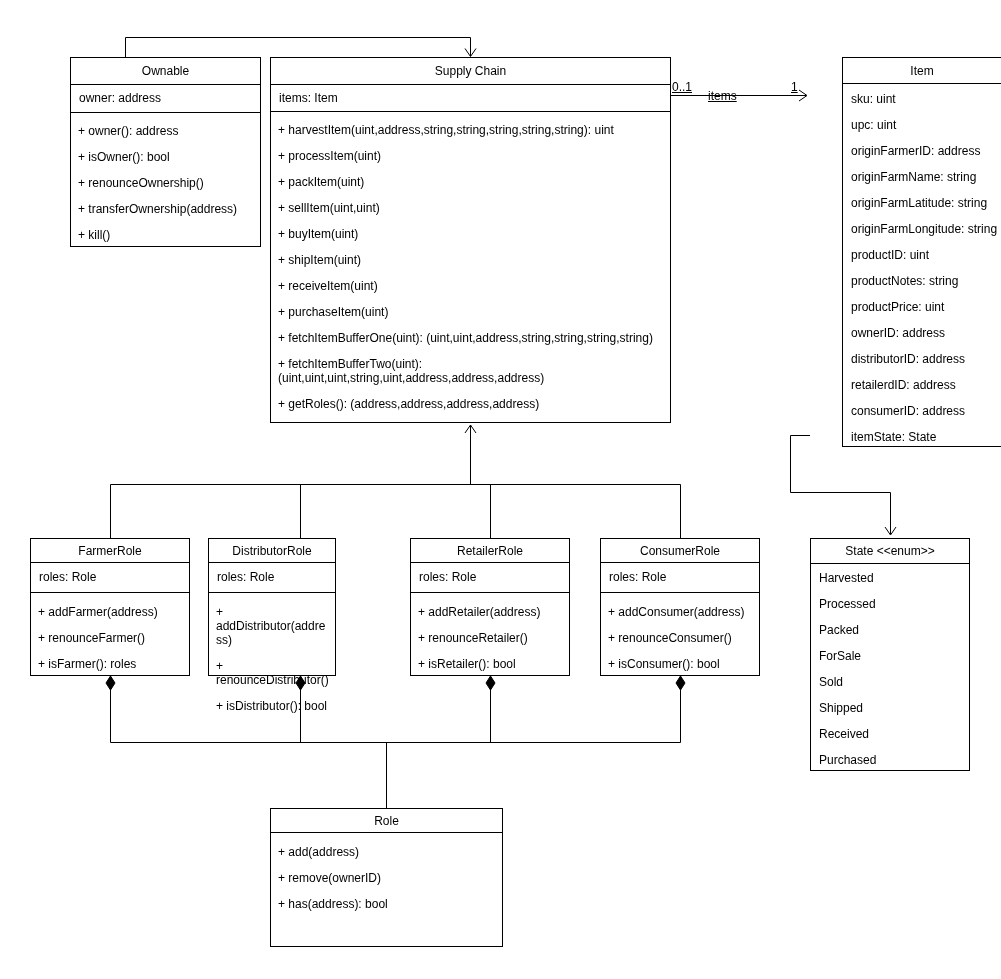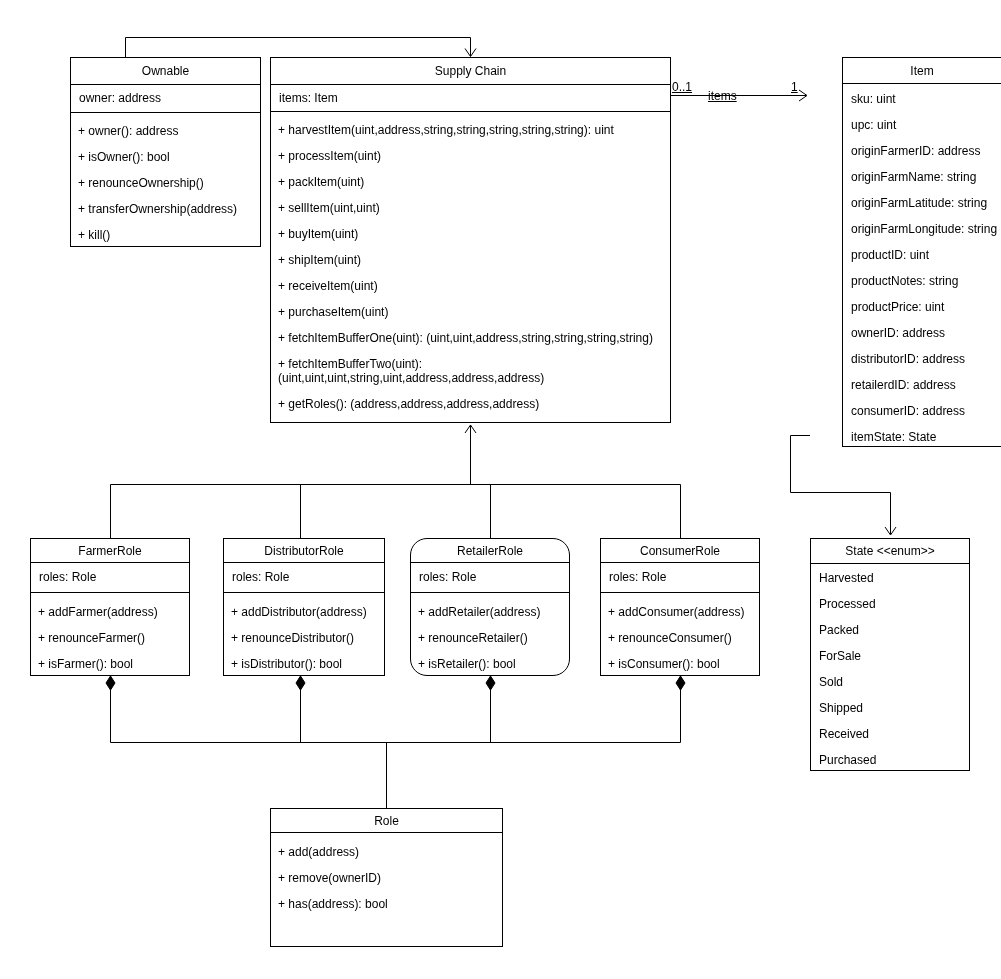--- a/index.html
+++ b/index.html
@@ -117,35 +117,35 @@
       <div class="vrow">itemState: State</div>
     </div>
   </div>
 
   <div class="uml-class" style="left:30px;top:538px;width:160px;height:138px;">
     <div class="title" style="height:24px;">FarmerRole</div>
     <div class="attrs" style="height:30px;line-height:29px;">roles: Role</div>
     <div class="list" style="padding-top:12px;">
       <div class="m">+ addFarmer(address)</div>
       <div class="m">+ renounceFarmer()</div>
-      <div class="m">+ isFarmer(): bool</div>
+      <div class="m">+ isFarmer(): roles</div>
     </div>
   </div>
 
-  <div class="uml-class" style="left:223px;top:538px;width:162px;height:138px;">
+  <div class="uml-class" style="left:208px;top:538px;width:128px;height:138px;">
     <div class="title" style="height:24px;">DistributorRole</div>
     <div class="attrs" style="height:30px;line-height:29px;">roles: Role</div>
     <div class="list" style="padding-top:12px;">
       <div class="m">+ addDistributor(address)</div>
       <div class="m">+ renounceDistributor()</div>
       <div class="m">+ isDistributor(): bool</div>
     </div>
   </div>
 
-  <div class="uml-class" style="left:410px;top:538px;width:160px;height:138px;border-radius:17px;">
+  <div class="uml-class" style="left:410px;top:538px;width:160px;height:138px;">
     <div class="title" style="height:24px;">RetailerRole</div>
     <div class="attrs" style="height:30px;line-height:29px;">roles: Role</div>
     <div class="list" style="padding-top:12px;">
       <div class="m">+ addRetailer(address)</div>
       <div class="m">+ renounceRetailer()</div>
       <div class="m">+ isRetailer(): bool</div>
     </div>
   </div>
 
   <div class="uml-class" style="left:600px;top:538px;width:160px;height:138px;">

